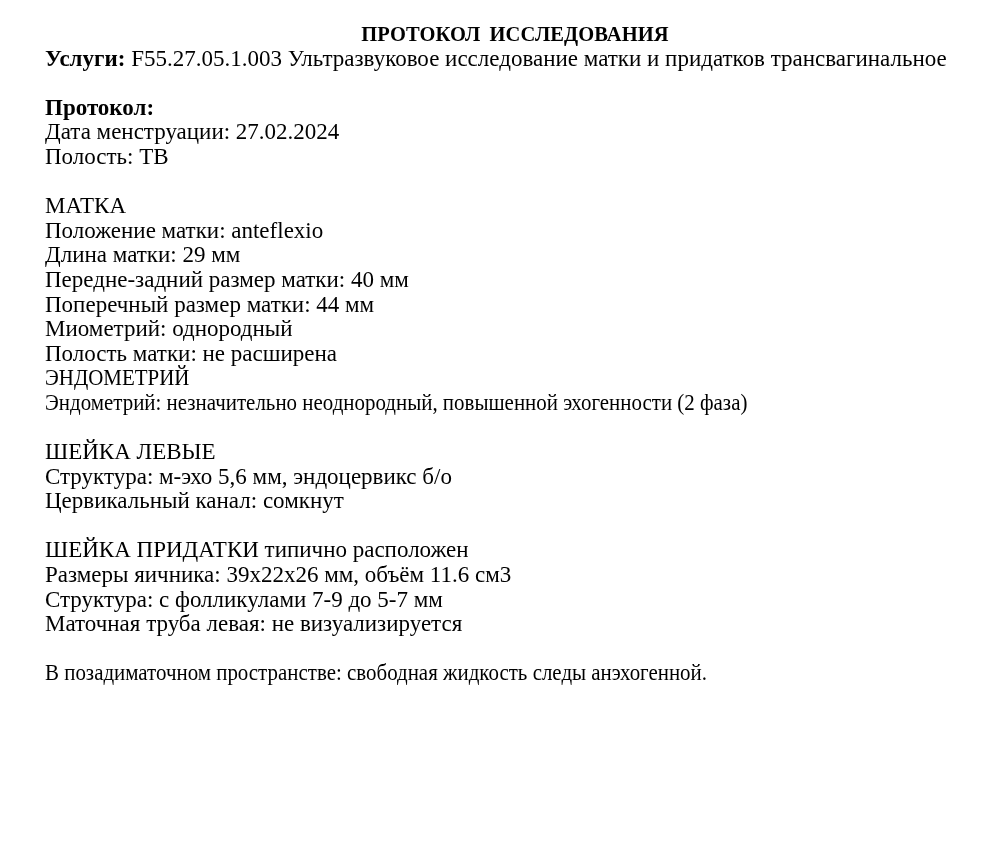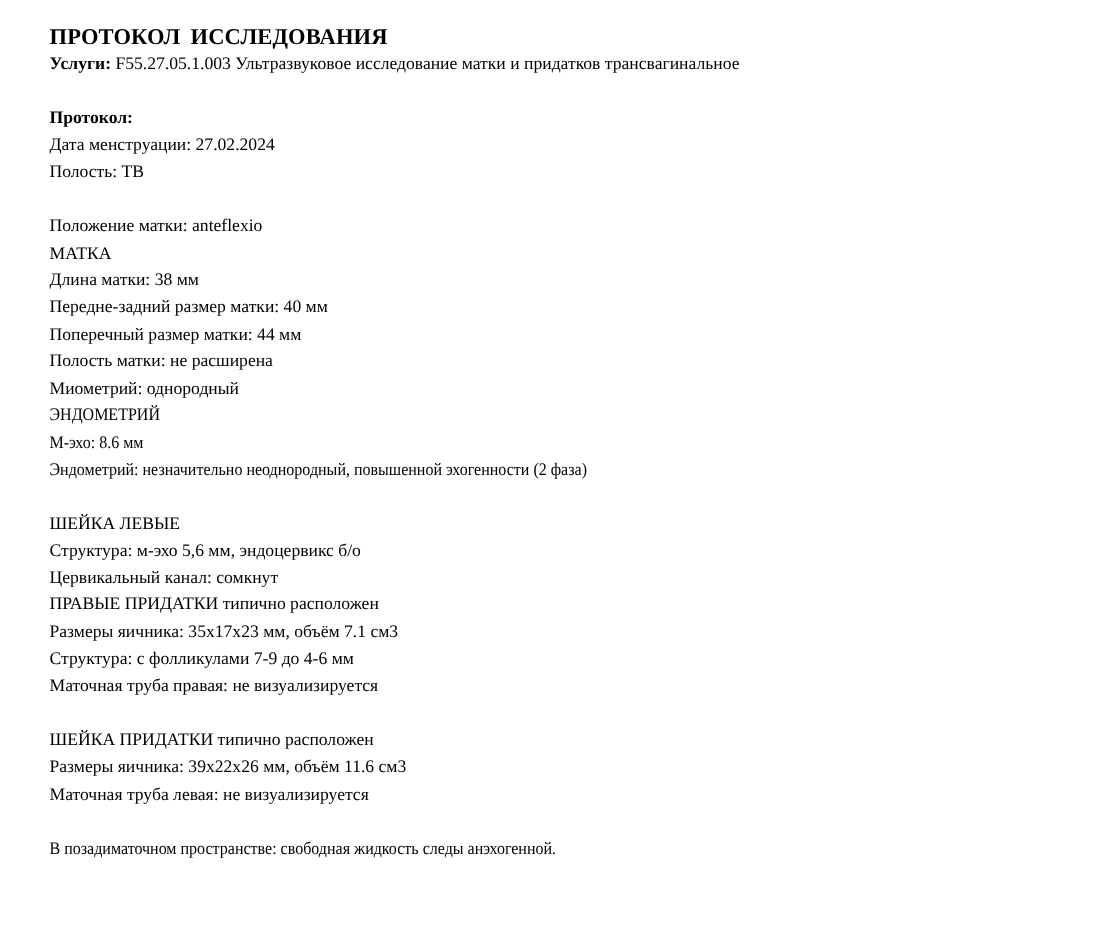--- a/index.html
+++ b/index.html
@@ -15,36 +15,37 @@
       font-family: "Liberation Serif", "DejaVu Serif", serif;
       color: #000000;
     }
     .doc {
       position: absolute;
       left: 45px;
       top: 22px;
       width: 940px;
     }
     .line {
-      font-size: 16px;
+      font-size: 23px;
       line-height: 24.6px;
       height: 24.6px;
       white-space: nowrap;
     }
     .blank {
       height: 24.6px;
     }
     .bold {
       font-weight: bold;
     }
     .title {
       font-weight: bold;
       font-size: 20.5px;
       word-spacing: 4px;
       letter-spacing: 0.1px;
+      text-align: center;
     }
     .condensed {
       display: inline-block;
       transform-origin: left center;
       transform: scaleX(0.91);
     }
   </style>
 </head>
 <body>
 
@@ -58,55 +59,49 @@
 
   <div class="blank"></div>
 
   <div class="line bold">Протокол:</div>
   <div class="line">Дата менструации: 27.02.2024</div>
   <div class="line">Полость: ТВ</div>
 
   <div class="blank"></div>
 
   <div class="section">
+    <div class="line">МАТКА</div>
     <div class="line">Положение матки: anteflexio</div>
-    <div class="line">МАТКА</div>
-    <div class="line">Длина матки: 38 мм</div>
+    <div class="line">Длина матки: 29 мм</div>
     <div class="line">Передне-задний размер матки: 40 мм</div>
     <div class="line">Поперечный размер матки: 44 мм</div>
+    <div class="line">Миометрий: однородный</div>
     <div class="line">Полость матки: не расширена</div>
-    <div class="line">Миометрий: однородный</div>
   </div>
 
   <div class="section">
     <div class="line"><span class="condensed">ЭНДОМЕТРИЙ</span></div>
-    <div class="line"><span class="condensed">М-эхо: 8.6 мм</span></div>
     <div class="line"><span class="condensed">Эндометрий: незначительно неоднородный, повышенной эхогенности (2 фаза)</span></div>
   </div>
 
   <div class="blank"></div>
 
   <div class="section">
     <div class="line">ШЕЙКА ЛЕВЫЕ</div>
     <div class="line">Структура: м-эхо 5,6 мм, эндоцервикс б/о</div>
     <div class="line">Цервикальный канал: сомкнут</div>
   </div>
 
-  <div class="section">
-    <div class="line">ПРАВЫЕ ПРИДАТКИ типично расположен</div>
-    <div class="line">Размеры яичника: 35х17х23 мм, объём 7.1 см3</div>
-    <div class="line">Структура: с фолликулами 7-9 до 4-6 мм</div>
-    <div class="line">Маточная труба правая: не визуализируется</div>
-  </div>
 
   <div class="blank"></div>
 
   <div class="section">
     <div class="line">ШЕЙКА ПРИДАТКИ типично расположен</div>
     <div class="line">Размеры яичника: 39х22х26 мм, объём 11.6 см3</div>
+    <div class="line">Структура: с фолликулами 7-9 до 5-7 мм</div>
     <div class="line">Маточная труба левая: не визуализируется</div>
   </div>
 
   <div class="blank"></div>
 
   <div class="line"><span class="condensed">В позадиматочном пространстве: свободная жидкость следы анэхогенной.</span></div>
 
 </div>
 
 </body></html>

